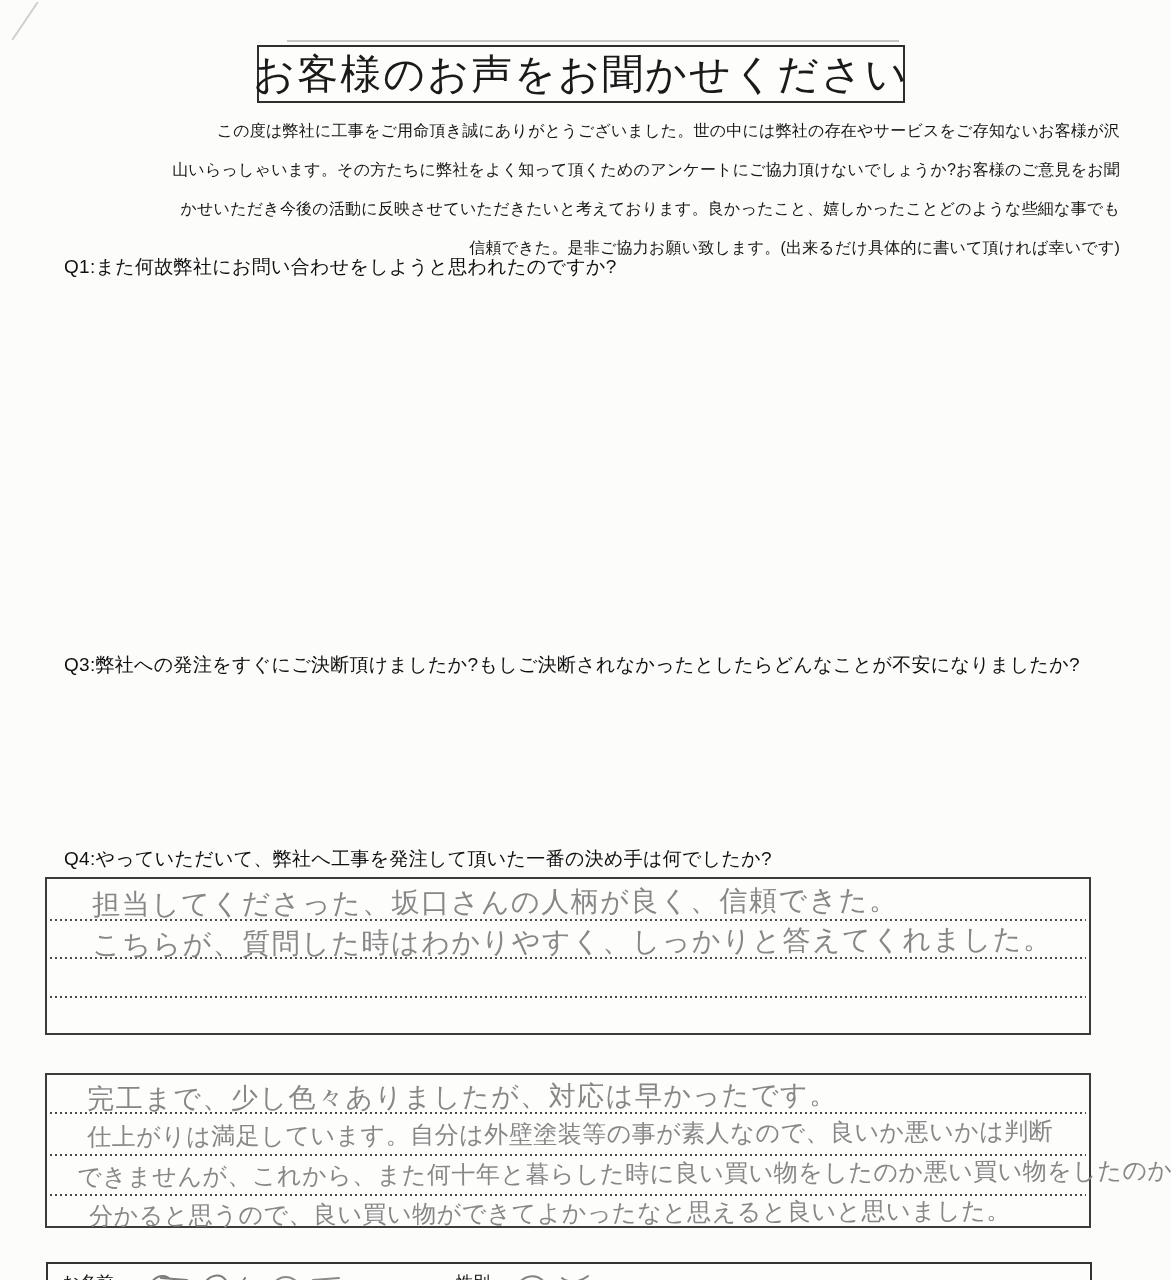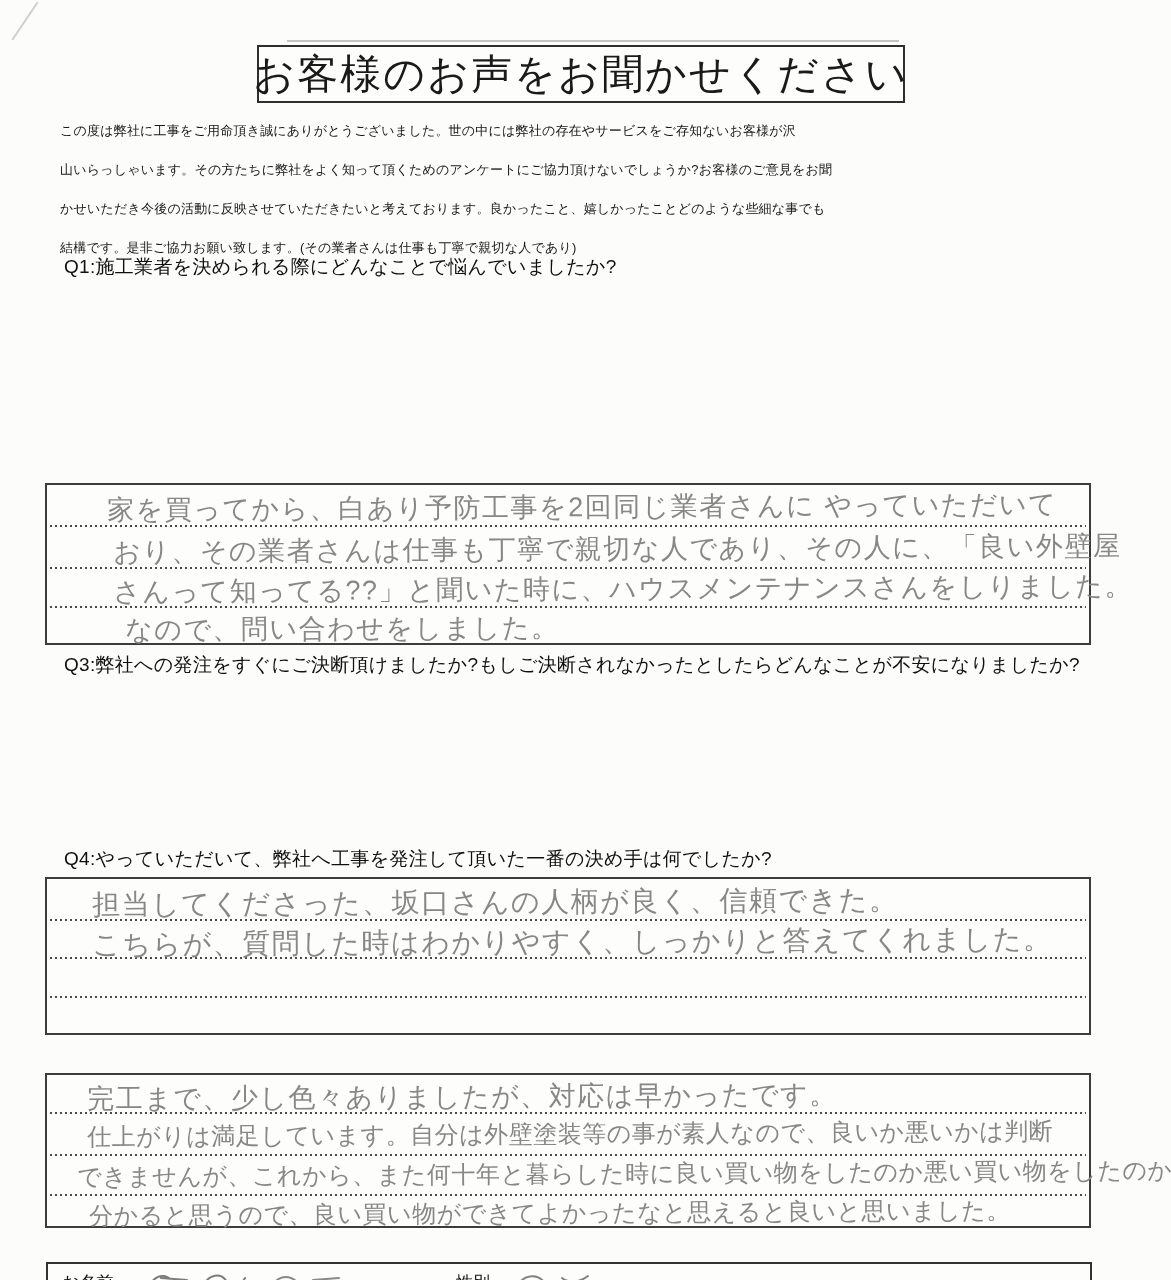--- a/index.html
+++ b/index.html
@@ -4,20 +4,21 @@
 <style>
   html,body{margin:0;padding:0;background:#e8e8e6;}
   .page{
     position:relative;
     width:1171px;height:1280px;
     margin:0 auto;
     background:#fcfcfb;
     overflow:hidden;
     font-family:"Liberation Sans","DejaVu Sans",sans-serif;
     color:#1c1c1c;
+    text-align:right;
   }
   
   .scratch{
     position:absolute;left:2px;top:20px;width:46px;height:2px;
     background:#cfcfcd;transform:rotate(-56deg);border-radius:2px;
   }
   .title-shadow{
     position:absolute;left:287px;top:40px;width:612px;height:2px;
     background:#b3b3b0;opacity:.75;
   }
@@ -27,21 +28,21 @@
     border:2px solid #2e2e2e;background:#fdfdfc;
     display:flex;align-items:center;justify-content:center;
   }
   .title-box span{
     font-size:41px;font-weight:500;letter-spacing:2px;white-space:nowrap;
     color:#1a1a1a;
   }
   
   .intro{position:absolute;left:60px;top:111px;width:1060px;}
   .intro div{
-    font-size:13px;line-height:39px;letter-spacing:.2px;
+    font-size:16px;line-height:39px;letter-spacing:.2px;
     white-space:nowrap;color:#161616;
   }
   
   .q-label{
     position:absolute;left:64px;
     font-size:19px;font-weight:500;letter-spacing:.3px;
     white-space:nowrap;color:#101010;
   }
   
   .abox{
@@ -86,34 +87,25 @@
   <div class="title-shadow"></div>
 
   <div class="title-box">
     <span>お客様のお声をお聞かせください</span>
   </div>
 
   <div class="intro">
     <div>この度は弊社に工事をご用命頂き誠にありがとうございました。世の中には弊社の存在やサービスをご存知ないお客様が沢</div>
     <div>山いらっしゃいます。その方たちに弊社をよく知って頂くためのアンケートにご協力頂けないでしょうか?お客様のご意見をお聞</div>
     <div>かせいただき今後の活動に反映させていただきたいと考えております。良かったこと、嬉しかったことどのような些細な事でも</div>
-    <div>結構です。是非ご協力お願い致します。(その業者さんは仕事も丁寧で親切な人であり)</div>
+    <div>信頼できた。是非ご協力お願い致します。(出来るだけ具体的に書いて頂ければ幸いです)</div>
   </div>
 
-  <div class="q-label" style="top:254px">Q1:施工業者を決められる際にどんなことで悩んでいましたか?</div>
+  <div class="q-label" style="top:254px">Q1:また何故弊社にお問い合わせをしようと思われたのですか?</div>
 
-  <div class="abox" style="top:483px;height:158px">
-    <div class="dot" style="top:40px"></div>
-    <div class="dot" style="top:82px"></div>
-    <div class="dot" style="top:121px"></div>
-    <div class="hw hw-27" style="left:60px;top:7px">家を買ってから、白あり予防工事を2回同じ業者さんに やっていただいて</div>
-    <div class="hw hw-27" style="left:66px;top:49px">おり、その業者さんは仕事も丁寧で親切な人であり、その人に、「良い外壁屋</div>
-    <div class="hw hw-27" style="left:66px;top:89px">さんって知ってる??」と聞いた時に、ハウスメンテナンスさんをしりました。</div>
-    <div class="hw hw-27" style="left:78px;top:127px">なので、問い合わせをしました。</div>
-  </div>
 
   <div class="q-label" style="top:652px">Q3:弊社への発注をすぐにご決断頂けましたか?もしご決断されなかったとしたらどんなことが不安になりましたか?</div>
 
   <div class="q-label" style="top:846px">Q4:やっていただいて、弊社へ工事を発注して頂いた一番の決め手は何でしたか?</div>
   <div class="abox" style="top:877px;height:154px">
     <div class="dot" style="top:40px"></div>
     <div class="dot" style="top:78px"></div>
     <div class="dot" style="top:117px"></div>
     <div class="hw hw-28" style="left:45px;top:7px">担当してくださった、坂口さんの人柄が良く、信頼できた。</div>
     <div class="hw hw-28" style="left:45px;top:47px">こちらが、質問した時はわかりやすく、しっかりと答えてくれました。</div>

